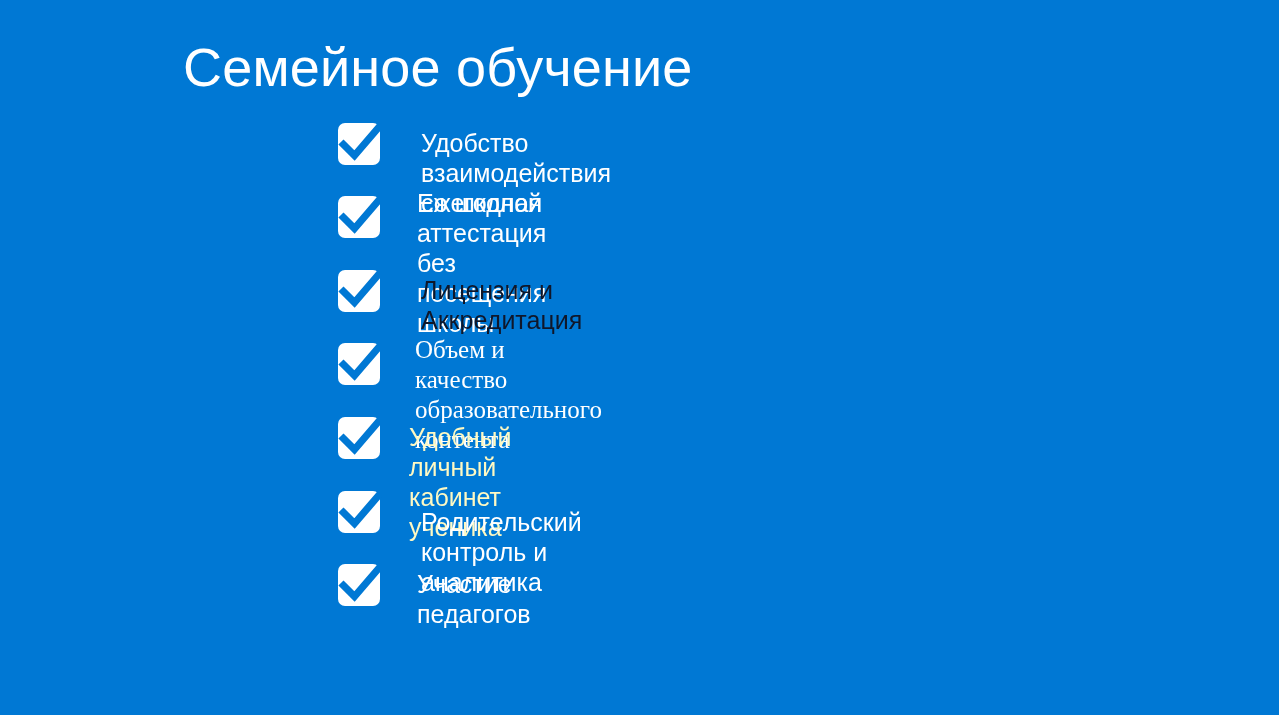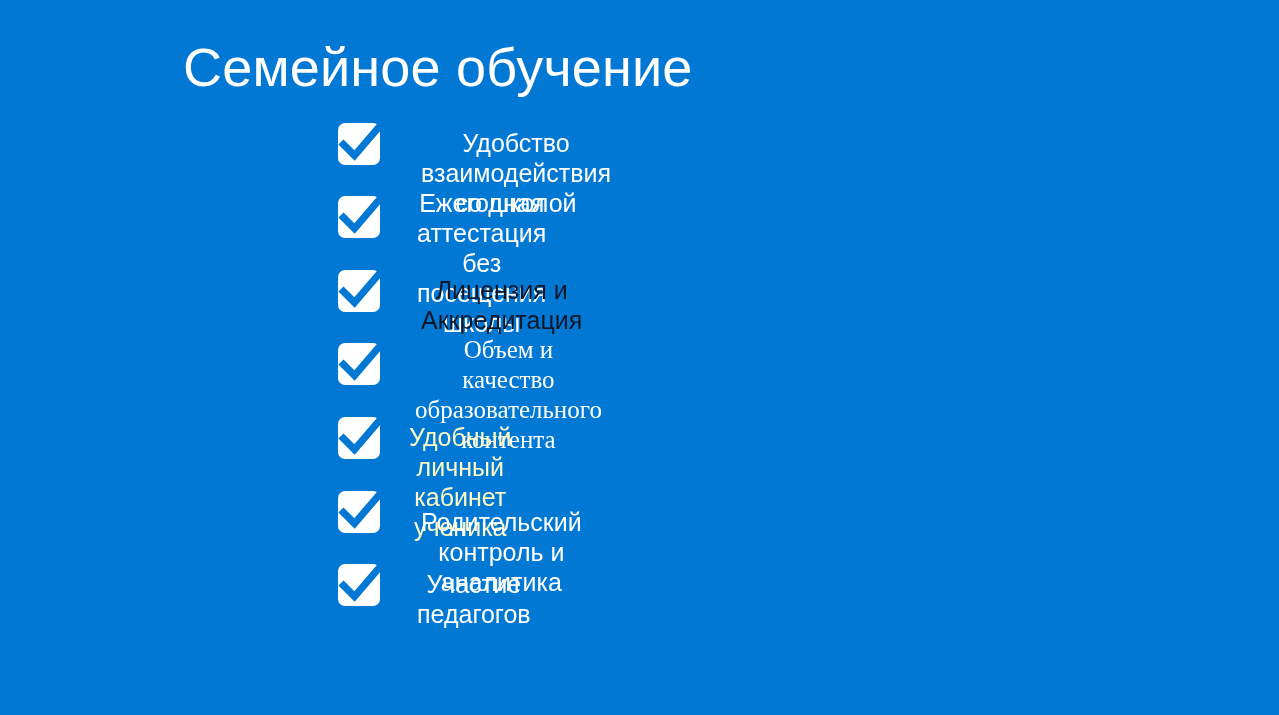--- a/index.html
+++ b/index.html
@@ -14,21 +14,20 @@
     font-family: "Liberation Sans", sans-serif;
     background: #0078d4;
   }
 
   #slide {
     position: relative;
     width: 1033px;
     height: 715px;
     background: #0078d4;
     overflow: hidden;
-    text-align: center;
   }
 
   
   #slide-title {
     position: absolute;
     left: 183px;
     top: 34px;
     margin: 0;
     font-family: "Liberation Sans", sans-serif;
     font-size: 54px;

